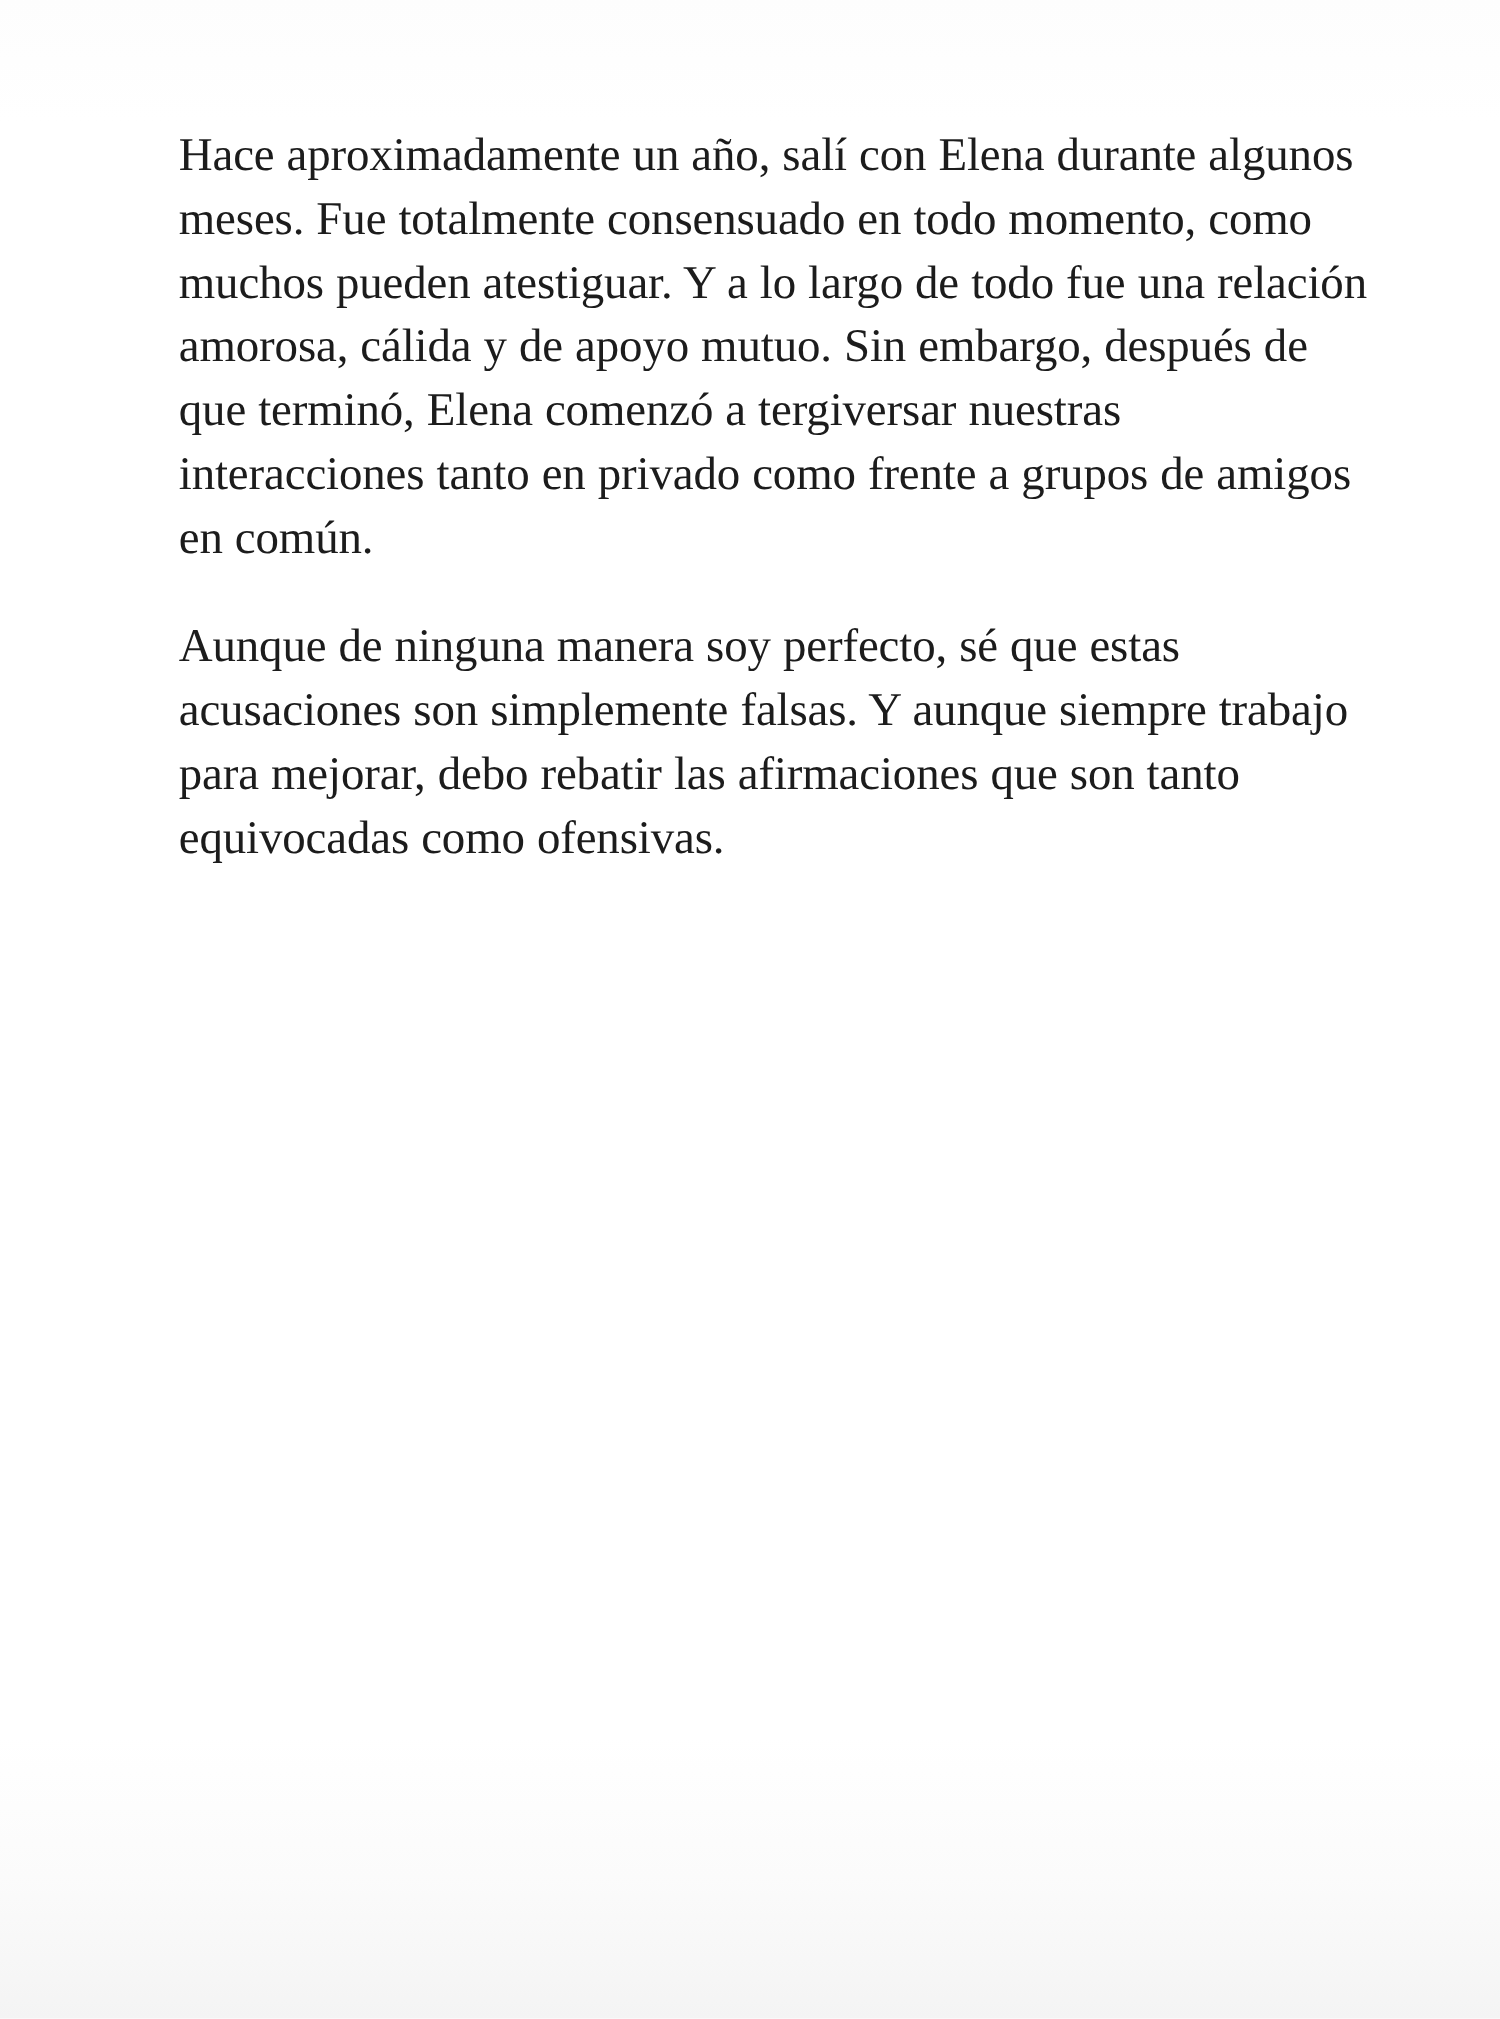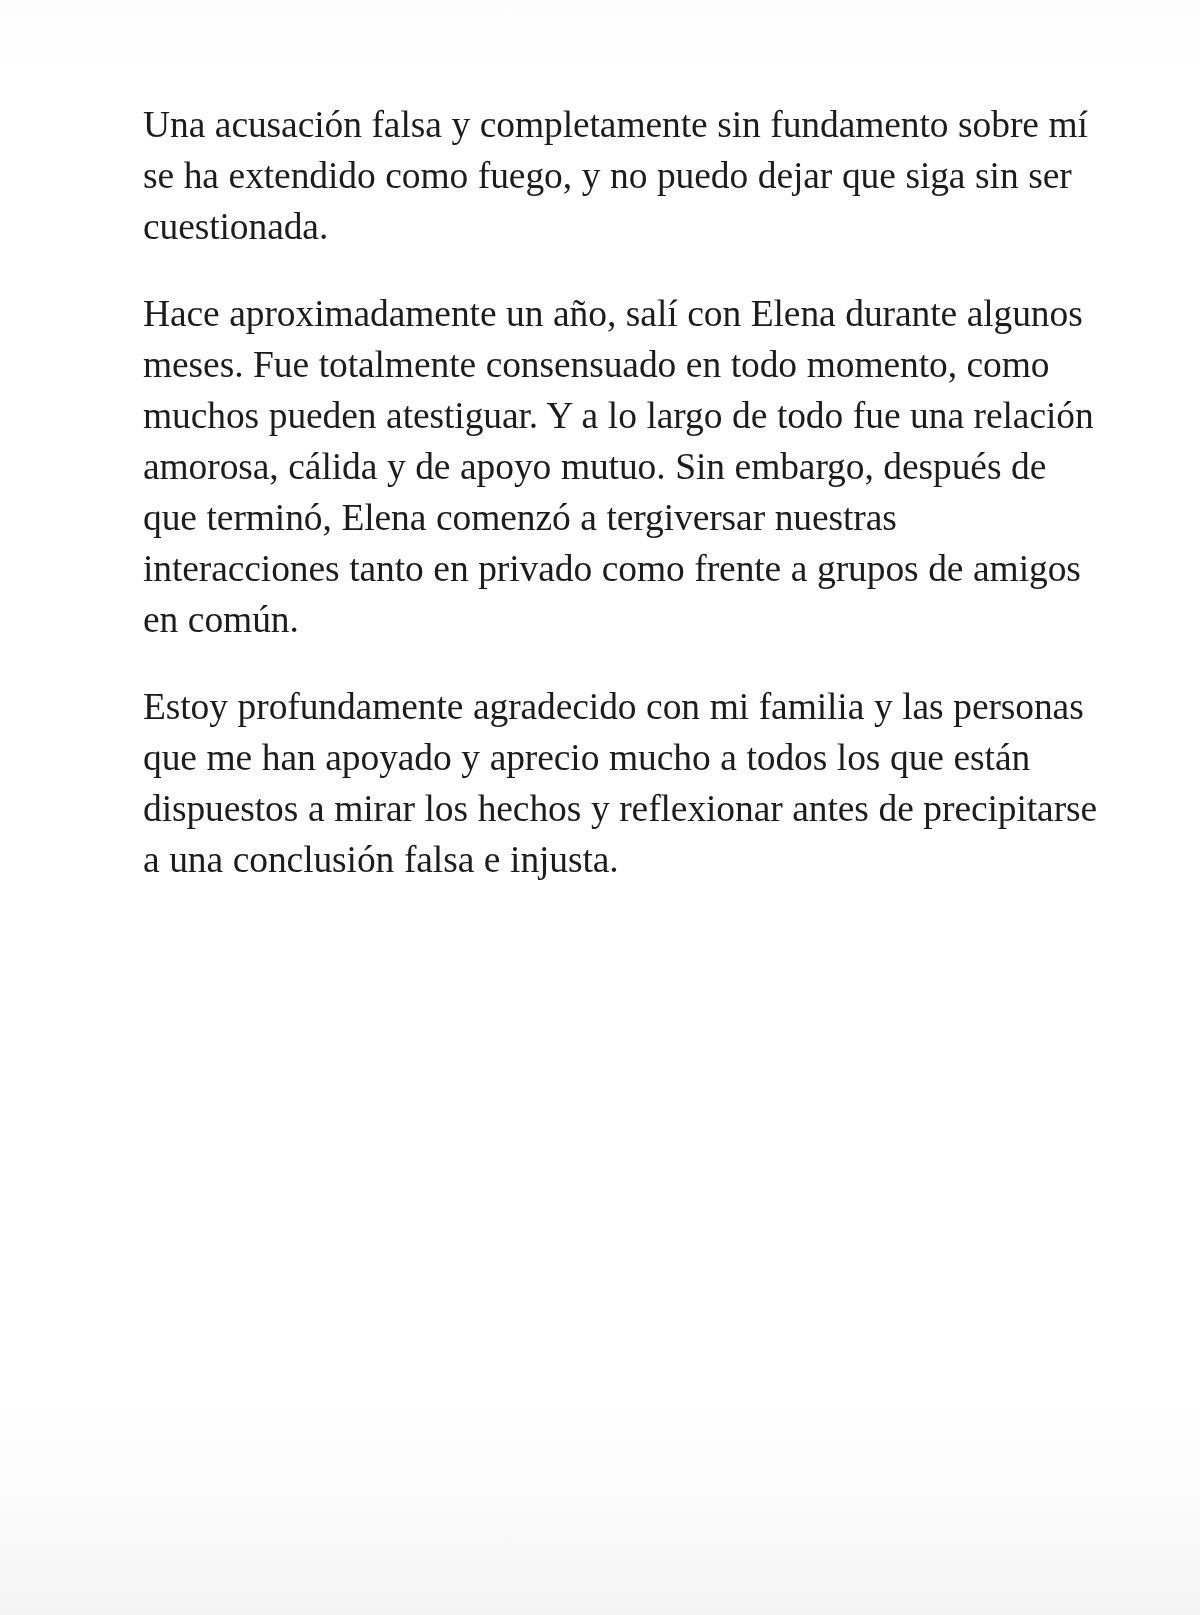--- a/index.html
+++ b/index.html
@@ -51,23 +51,22 @@
     margin-bottom: 0;
   }
 </style>
 </head>
 <body>
 
 <div id="statement-page">
 
   <div id="statement-body">
 
-    <p class="statement-paragraph">Una acusación falsa y completamente sin fundamento sobre mí se ha extendido como fuego, y no puedo dejar que siga sin ser cuestionada.</p>
 
     <p class="statement-paragraph">Hace aproximadamente un año, salí con Elena durante algunos meses. Fue totalmente consensuado en todo momento, como muchos pueden atestiguar. Y a lo largo de todo fue una relación amorosa, cálida y de apoyo mutuo. Sin embargo, después de que terminó, Elena comenzó a tergiversar nuestras interacciones tanto en privado como frente a grupos de amigos en común.</p>
 
 
+    <p class="statement-paragraph">Aunque de ninguna manera soy perfecto, sé que estas acusaciones son simplemente falsas. Y aunque siempre trabajo para mejorar, debo rebatir las afirmaciones que son tanto equivocadas como ofensivas.</p>
 
-    <p class="statement-paragraph">Estoy profundamente agradecido con mi familia y las personas que me han apoyado y aprecio mucho a todos los que están dispuestos a mirar los hechos y reflexionar antes de precipitarse a una conclusión falsa e injusta.</p>
 
   </div>
 
 </div>
 
 </body></html>

